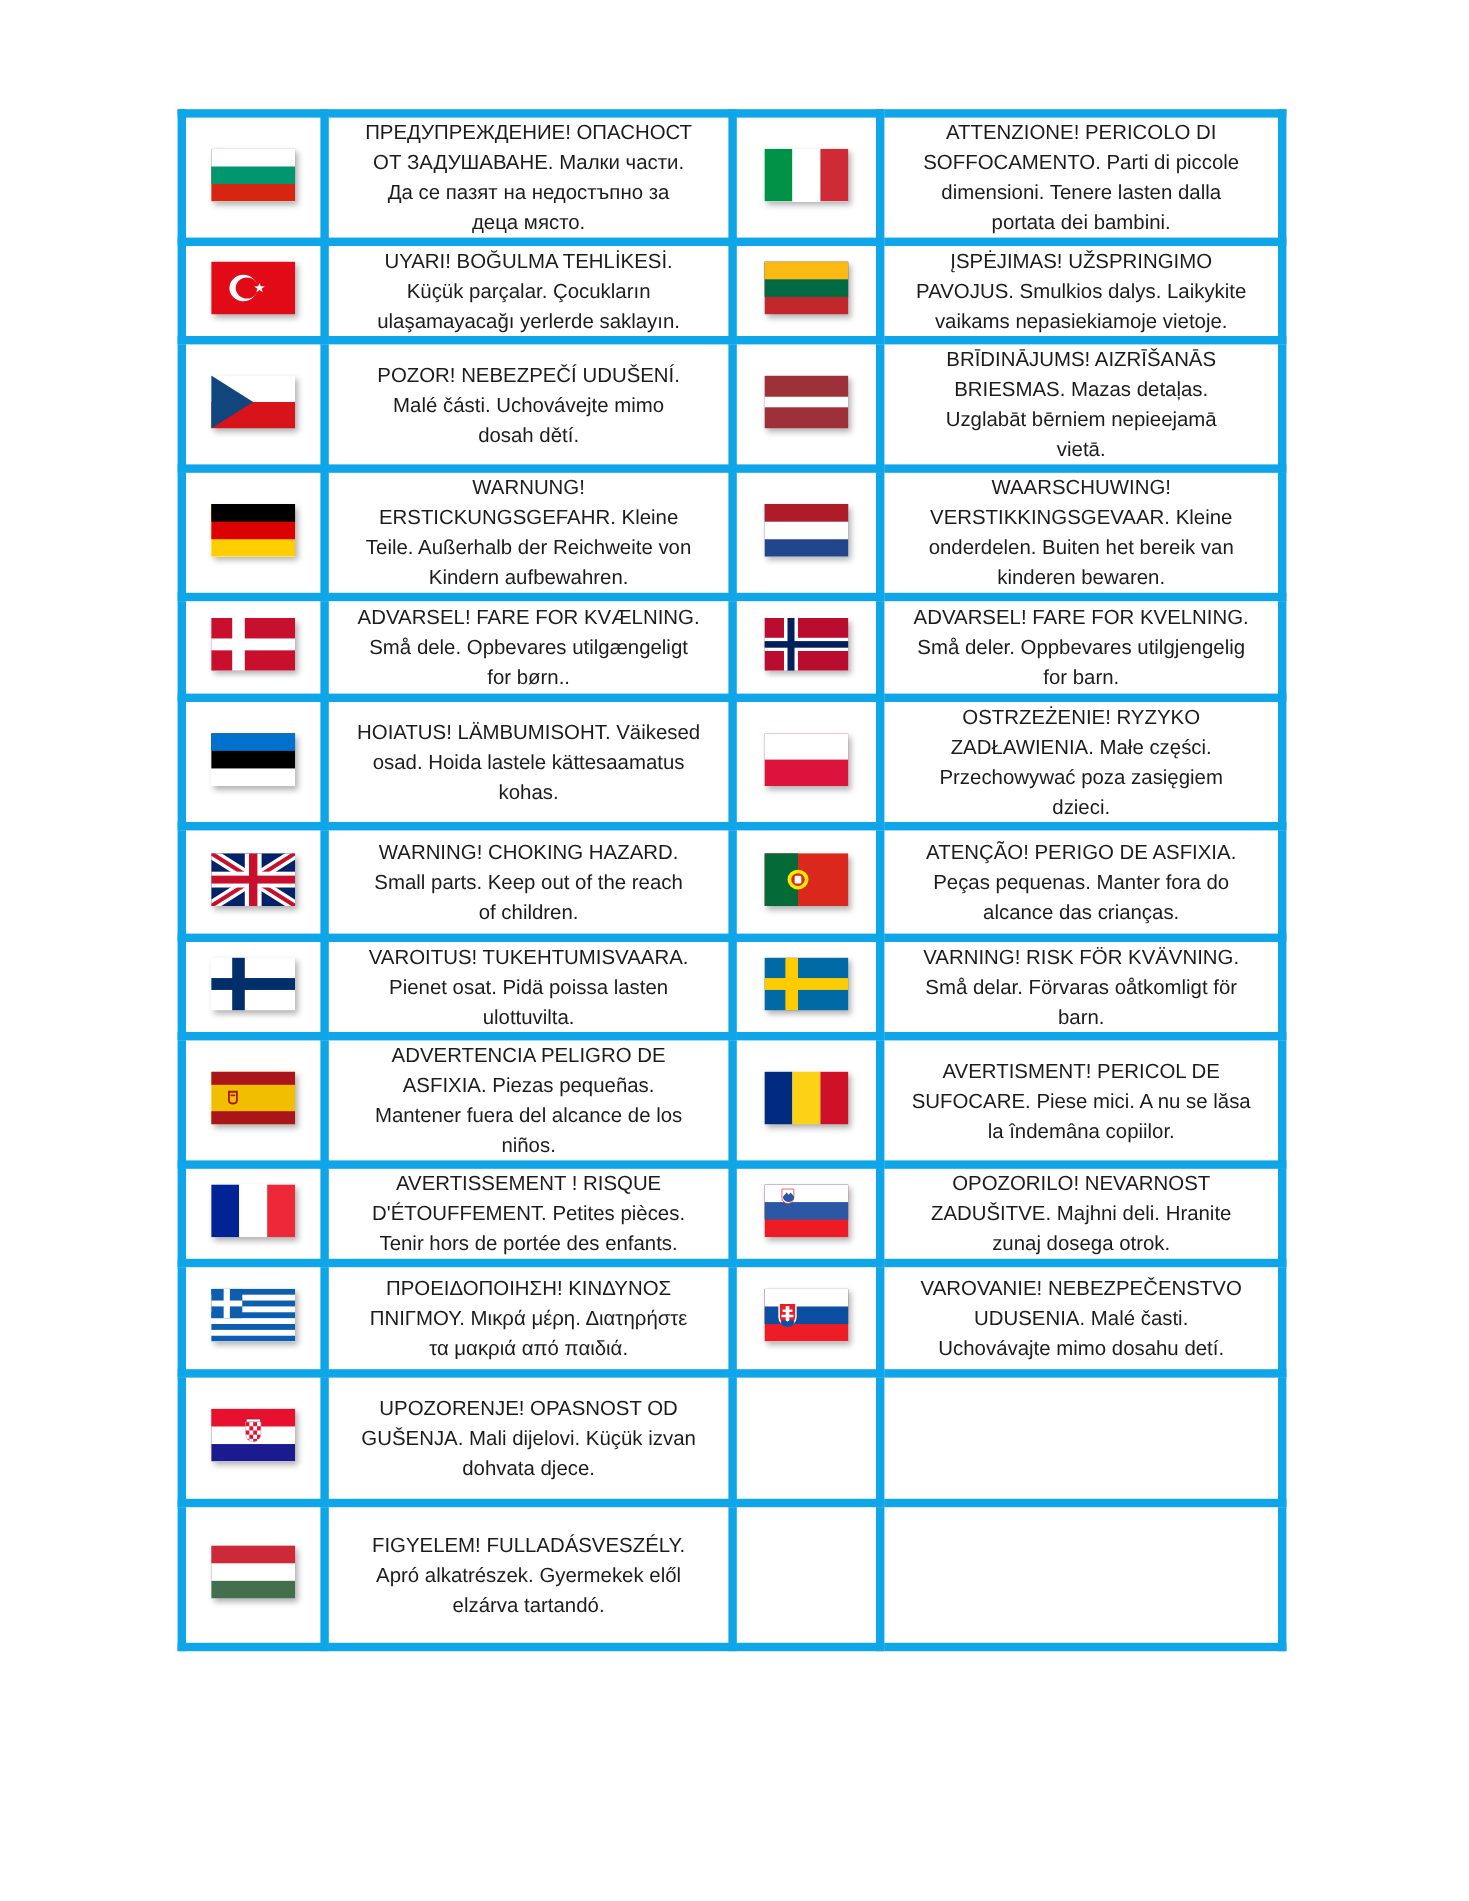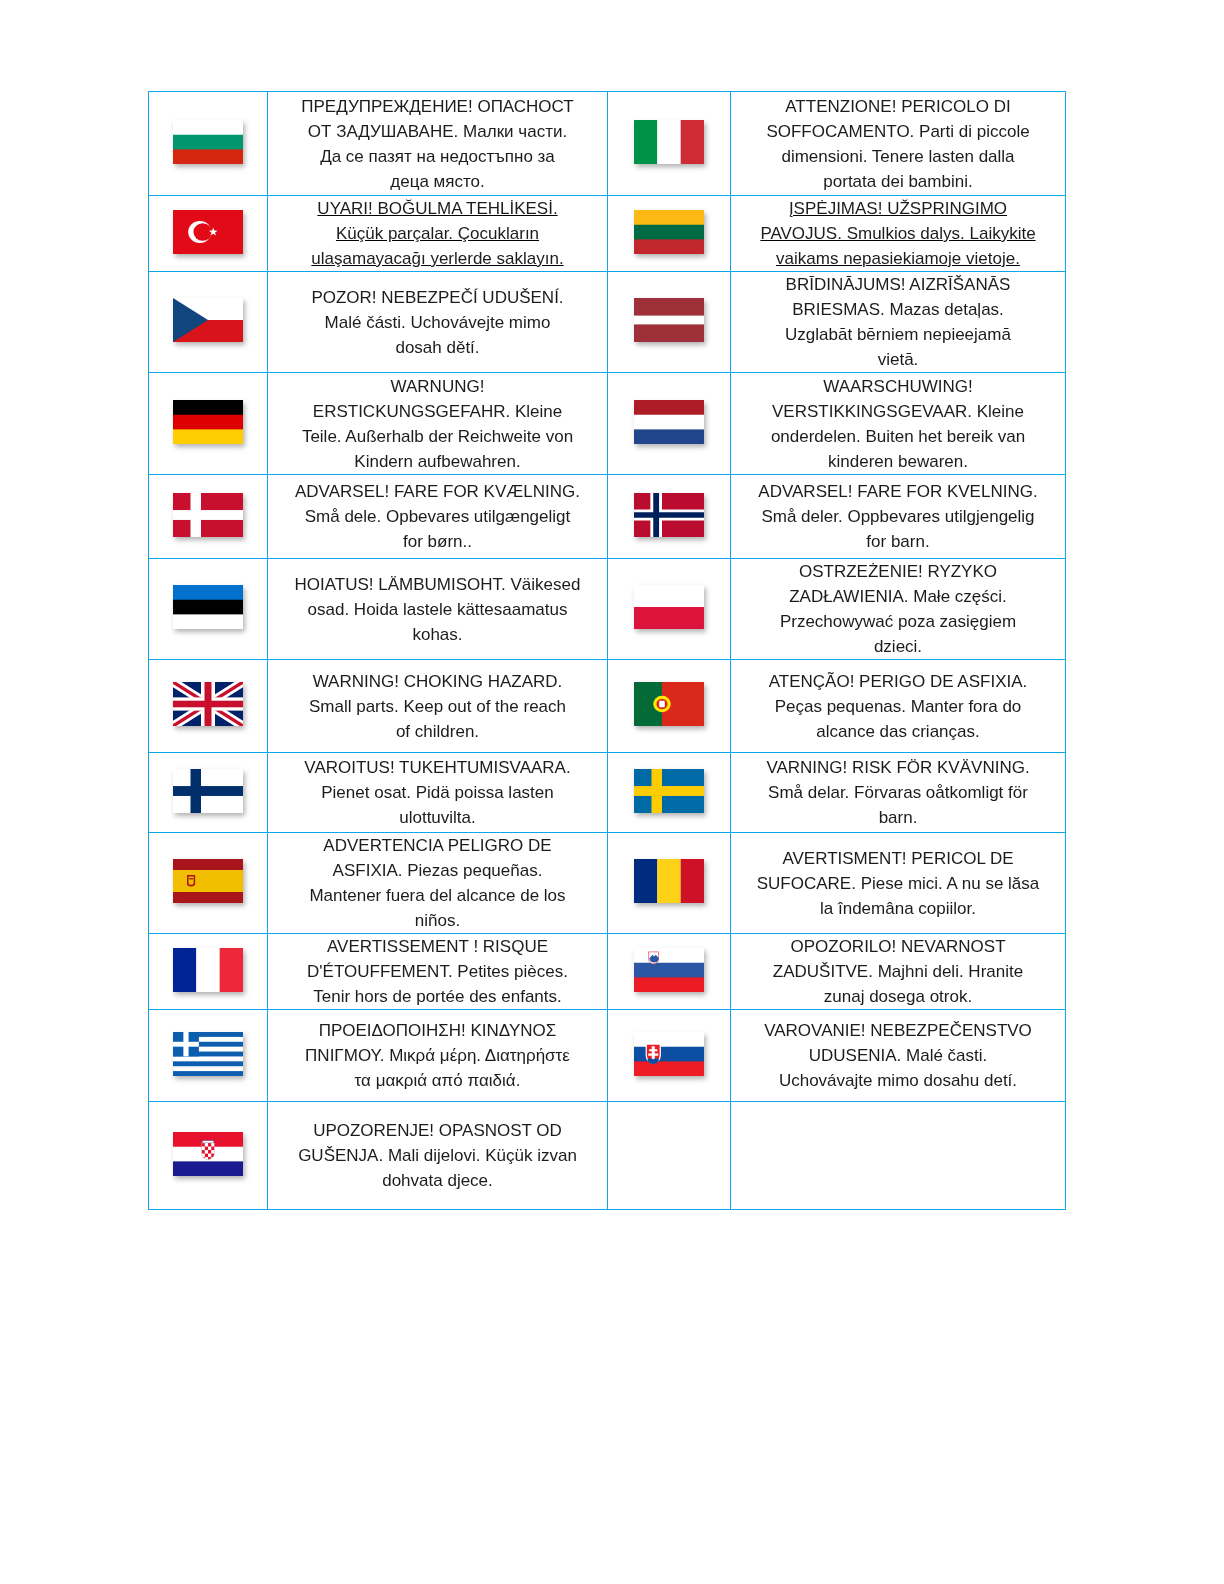--- a/index.html
+++ b/index.html
@@ -1,20 +1,20 @@
 <!DOCTYPE html>
 <html><head>
 <meta charset="utf-8">
 <style>
   html,body{margin:0;padding:0;background:#ffffff;}
   .page{position:relative;width:1224px;height:1584px;background:#ffffff;overflow:hidden;
         font-family:"Liberation Sans",sans-serif;}
   table.warning-table{position:absolute;left:148px;top:91px;width:917px;
         border-collapse:collapse;table-layout:fixed;}
-  table.warning-table td{border:1px solid #0ea5e9;vertical-align:middle;padding:0;}
+  table.warning-table td{border:7px solid #0ea5e9;vertical-align:middle;padding:0;}
   td.flag-cell{text-align:center;}
   td.text-cell{text-align:center;font-size:17px;line-height:25px;color:#1c1c1c;
         padding:2px 6px;white-space:pre-line;}
   .flag{display:inline-block;width:70px;height:44px;line-height:0;
         box-shadow:2px 3px 5px rgba(0,0,0,0.30);}
   .flag svg{display:block;width:70px;height:44px;}
 </style>
 </head>
 <body>
 
@@ -40,21 +40,21 @@
           <td class="flag-cell"><span class="flag"><svg viewBox="0 0 60 40" preserveAspectRatio="none" xmlns="http://www.w3.org/2000/svg">
                 <rect width="20" height="40" fill="#009246"></rect>
                 <rect x="20" width="20" height="40" fill="#FFFFFF"></rect>
                 <rect x="40" width="20" height="40" fill="#CE2B37"></rect>
               </svg></span></td>
           <td class="text-cell">ATTENZIONE! PERICOLO DI
 SOFFOCAMENTO. Parti di piccole
 dimensioni. Tenere lasten dalla
 portata dei bambini.</td>
         </tr>
-        <tr style="height: 76px; text-decoration: underline;">
+        <tr style="height: 76px;">
           <td class="flag-cell"><span class="flag"><svg viewBox="0 0 60 40" preserveAspectRatio="none" xmlns="http://www.w3.org/2000/svg">
                 <rect width="60" height="40" fill="#E30A17"></rect>
                 <circle cx="23" cy="20" r="10" fill="#FFFFFF"></circle>
                 <circle cx="25.5" cy="20" r="8" fill="#E30A17"></circle>
                 <polygon fill="#FFFFFF" points="34.5,16 35.4,18.7 38.3,18.8 36,20.5 36.9,23.2 34.5,21.6 32.2,23.2 33,20.5 30.7,18.8 33.6,18.7"></polygon>
               </svg></span></td>
           <td class="text-cell">UYARI! BOĞULMA TEHLİKESİ.
 Küçük parçalar. Çocukların
 ulaşamayacağı yerlerde saklayın.</td>
           <td class="flag-cell"><span class="flag"><svg viewBox="0 0 60 40" preserveAspectRatio="none" xmlns="http://www.w3.org/2000/svg">
@@ -281,15 +281,27 @@
                   <rect x="30.00" y="22.8" width="2.75" height="3.2" fill="#E8112D"></rect>
                 </g>
                 <path d="M24.5,10 h11 v9 a5.5,6 0 0 1 -11,0 z" fill="none" stroke="#aaaaaa" stroke-width="0.4"></path>
               </svg></span></td>
           <td class="text-cell">UPOZORENJE! OPASNOST OD
 GUŠENJA. Mali dijelovi. Küçük izvan
 dohvata djece.</td>
           <td class="flag-cell"></td>
           <td class="text-cell"></td>
         </tr>
+        <tr style="height: 120px;">
+          <td class="flag-cell"><span class="flag"><svg viewBox="0 0 60 40" preserveAspectRatio="none" xmlns="http://www.w3.org/2000/svg">
+                <rect width="60" height="40" fill="#436F4D"></rect>
+                <rect width="60" height="26.7" fill="#FFFFFF"></rect>
+                <rect width="60" height="13.4" fill="#CE2939"></rect>
+              </svg></span></td>
+          <td class="text-cell">FIGYELEM! FULLADÁSVESZÉLY.
+Apró alkatrészek. Gyermekek elől
+elzárva tartandó.</td>
+          <td class="flag-cell"></td>
+          <td class="text-cell"></td>
+        </tr>
       </tbody>
   </table>
 </div>
 
 </body></html>

